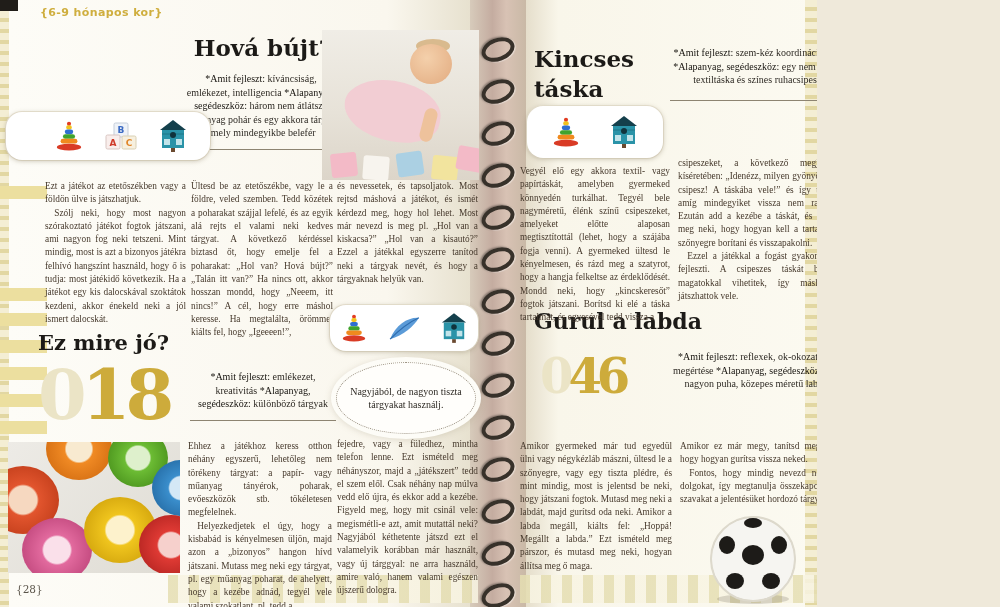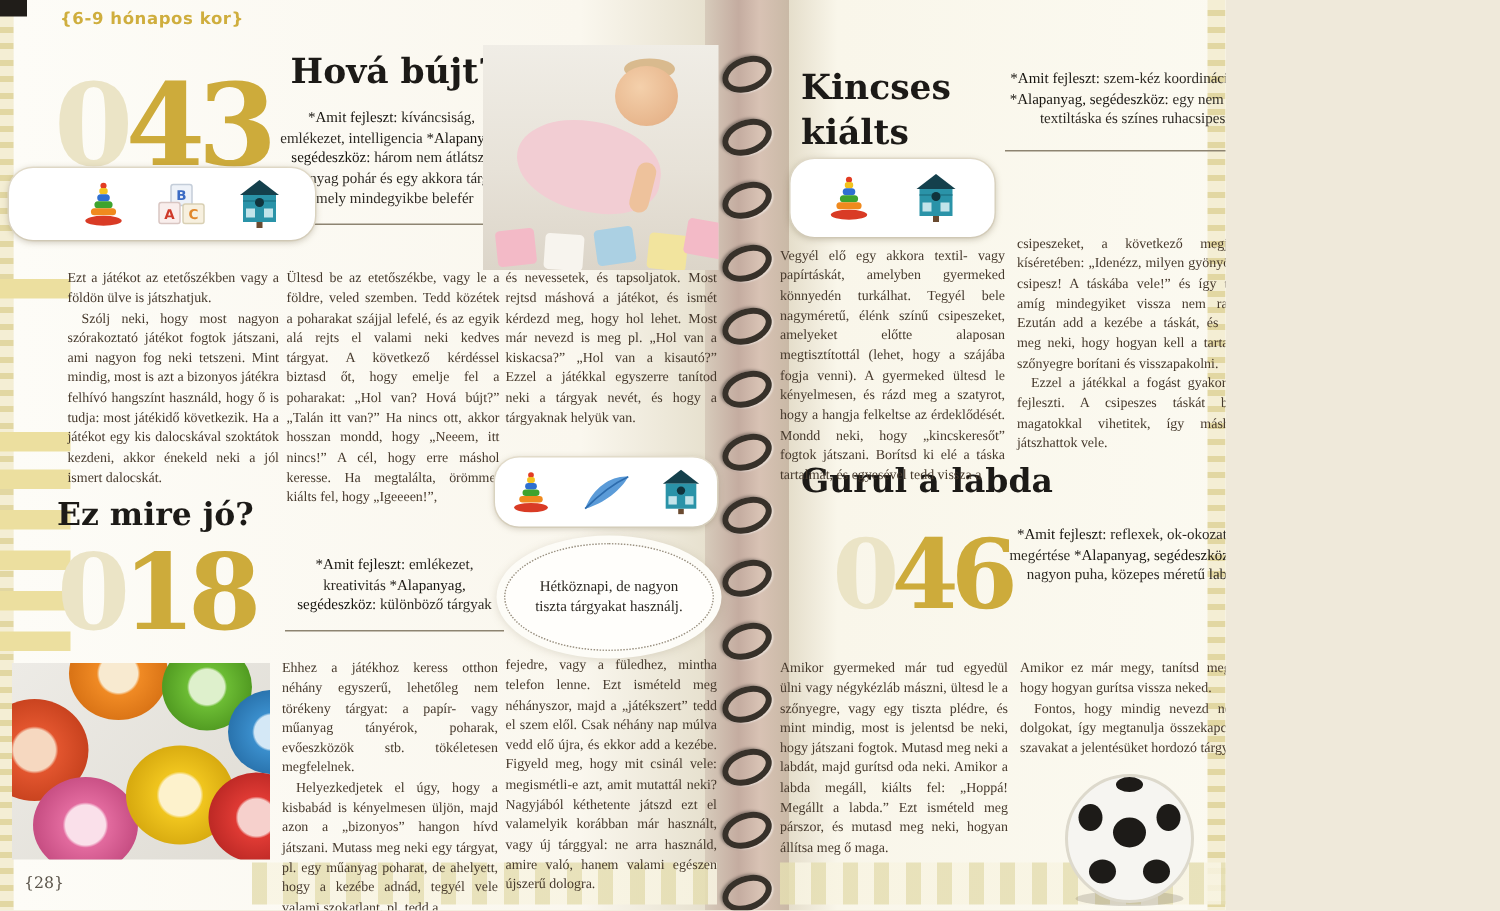--- a/index.html
+++ b/index.html
@@ -35,21 +35,21 @@
     font:700 11.5px "DejaVu Serif",serif;letter-spacing:1.6px;}
   .pagenum{position:absolute;color:#5a544a;font:400 10.5px "DejaVu Serif",serif;}
   .pn-left{left:16px;top:583px;} .pn-right{left:946px;top:583px;margin-left:12px;}
 
   .bignum{position:absolute;font-family:"DejaVu Serif",serif;font-weight:700;
     line-height:1;letter-spacing:-5px;}
   .bignum .pale{color:#ebe4c6;} .bignum .gold{color:#cdab3b;}
   .n043{left:36px;top:46px;font-size:76px;}
   .n044{left:38px;top:360px;font-size:70px;}
   .n045{left:845px;top:44px;font-size:52px;}
-  .n046{left:555px;top:352px;font-size:64px;}
+  .n046{left:540px;top:352px;font-size:48px;}
 
   .title{position:absolute;color:#1c1a17;font-family:"DejaVu Serif",serif;font-weight:700;}
   .t043{left:190px;top:34px;width:146px;text-align:center;font-size:23px;}
   .t044{left:38px;top:330px;font-size:21px;}
   .t045{left:534px;top:44px;width:132px;font-size:23px;line-height:1.3;}
   .t046{left:534px;top:308px;font-size:22px;}
 
   .info{position:absolute;text-align:center;color:#2e2a24;
     font-size:10px;line-height:13.5px;}
   .info b{font-weight:400;color:#17140f;}
@@ -168,21 +168,20 @@
   <div class="lbar" style="top:367px"></div>
   <div class="lbar" style="top:394px"></div>
   <div class="lbar" style="top:421px"></div>
 
   <div class="stripes st-left"></div>
   <div class="stripes st-right"></div>
 
   <div class="badge">{6-9 hónapos kor}</div>
   <div class="sect">AZ ELSŐ ÉV</div>
 
-  <div class="bignum n043"><span class="pale">0</span><span class="gold">43</span></div>
 
   <div class="chipbox b043">
     <span>
       <svg width="28" height="32" viewBox="0 0 30 32">
           <circle cx="15" cy="3" r="2.2" fill="#e23c22"></circle>
           <rect x="12" y="4.5" width="6" height="4.5" rx="2" fill="#f2c21e"></rect>
           <rect x="10.5" y="9" width="9" height="5" rx="2.5" fill="#2f6fd0"></rect>
           <rect x="8.5" y="14" width="13" height="5" rx="2.5" fill="#3fa32e"></rect>
           <rect x="6" y="19" width="18" height="5" rx="2.5" fill="#f08a1e"></rect>
           <ellipse cx="15" cy="28" rx="13" ry="3.6" fill="#d93b25"></ellipse>
@@ -269,39 +268,39 @@
   <div class="title t044">Ez mire jó?</div>
   <div class="bignum n044"><span class="pale">0</span><span class="gold">18</span></div>
 
   <div class="info rule i044">
     <b>*Amit fejleszt:</b>
     <span>emlékezet, kreativitás</span>
     <b>*Alapanyag, segédeszköz:</b>
     <span>különböző tárgyak</span>
   </div>
 
-  <div class="oval">Hétköznapi, de nagyon tiszta tárgyakat használj.</div>
+  <div class="oval">Nagyjából, de nagyon tiszta tárgyakat használj.</div>
 
   <div class="photo phcups">
     <div class="cup" style="left:-12%;top:18%;width:72px;height:68px;background:radial-gradient(circle,#f6d8c0 28%,#e2552e 32%,#c9431f 70%)"></div>
     <div class="cup" style="left:22%;top:-18%;width:66px;height:62px;background:radial-gradient(circle,#f8ead0 28%,#f08a24 32%,#da7416 70%)"></div>
     <div class="cup" style="left:58%;top:-10%;width:60px;height:58px;background:radial-gradient(circle,#def0cc 28%,#6cbc34 32%,#529c22 70%)"></div>
     <div class="cup" style="left:84%;top:14%;width:58px;height:56px;background:radial-gradient(circle,#d4e8f6 28%,#3a8ecc 32%,#2a74ae 70%)"></div>
     <div class="cup" style="left:8%;top:58%;width:70px;height:64px;background:radial-gradient(circle,#fae0ea 28%,#e26a9e 32%,#c84f84 70%)"></div>
     <div class="cup" style="left:44%;top:42%;width:72px;height:66px;background:radial-gradient(circle,#fdf2cc 28%,#f0c51e 32%,#d8ab10 70%)"></div>
     <div class="cup" style="left:76%;top:56%;width:64px;height:60px;background:radial-gradient(circle,#f6d0cc 28%,#df3a34 32%,#bf2a26 70%)"></div>
   </div>
 
   <div class="col c2-044">Ehhez a játékhoz keress otthon néhány egyszerű, lehetőleg nem törékeny tárgyat: a papír- vagy műanyag tányérok, poharak, evőeszközök stb. tökéletesen megfelelnek.
  Helyezkedjetek el úgy, hogy a kisbabád is kényelmesen üljön, majd azon a „bizonyos” hangon hívd játszani. Mutass meg neki egy tárgyat, pl. egy műanyag poharat, de ahelyett, hogy a kezébe adnád, tegyél vele valami szokatlant, pl. tedd a</div>
   <div class="col c3-044">fejedre, vagy a füledhez, mintha telefon lenne. Ezt ismételd meg néhányszor, majd a „játékszert” tedd el szem elől. Csak néhány nap múlva vedd elő újra, és ekkor add a kezébe. Figyeld meg, hogy mit csinál vele: megismétli-e azt, amit mutattál neki? Nagyjából kéthetente játszd ezt el valamelyik korábban már használt, vagy új tárggyal: ne arra használd, amire való, hanem valami egészen újszerű dologra.</div>
 
   <div class="pagenum pn-left">{28}</div>
 
-  <div class="title t045">Kincses kiálts</div>
+  <div class="title t045">Kincses táska</div>
   <div class="bignum n045"><span class="pale">0</span><span class="gold">45</span></div>
 
   <div class="chipbox b045">
     <span>
       <svg width="28" height="32" viewBox="0 0 30 32">
           <circle cx="15" cy="3" r="2.2" fill="#e23c22"></circle>
           <rect x="12" y="4.5" width="6" height="4.5" rx="2" fill="#f2c21e"></rect>
           <rect x="10.5" y="9" width="9" height="5" rx="2.5" fill="#2f6fd0"></rect>
           <rect x="8.5" y="14" width="13" height="5" rx="2.5" fill="#3fa32e"></rect>
           <rect x="6" y="19" width="18" height="5" rx="2.5" fill="#f08a1e"></rect>

